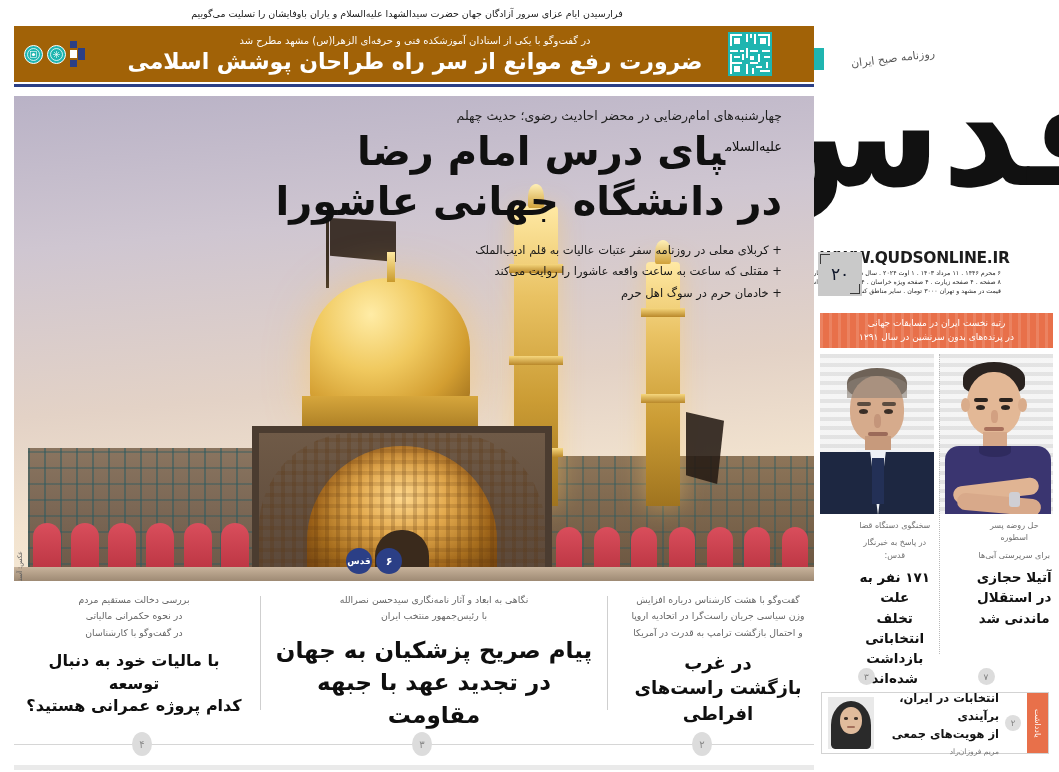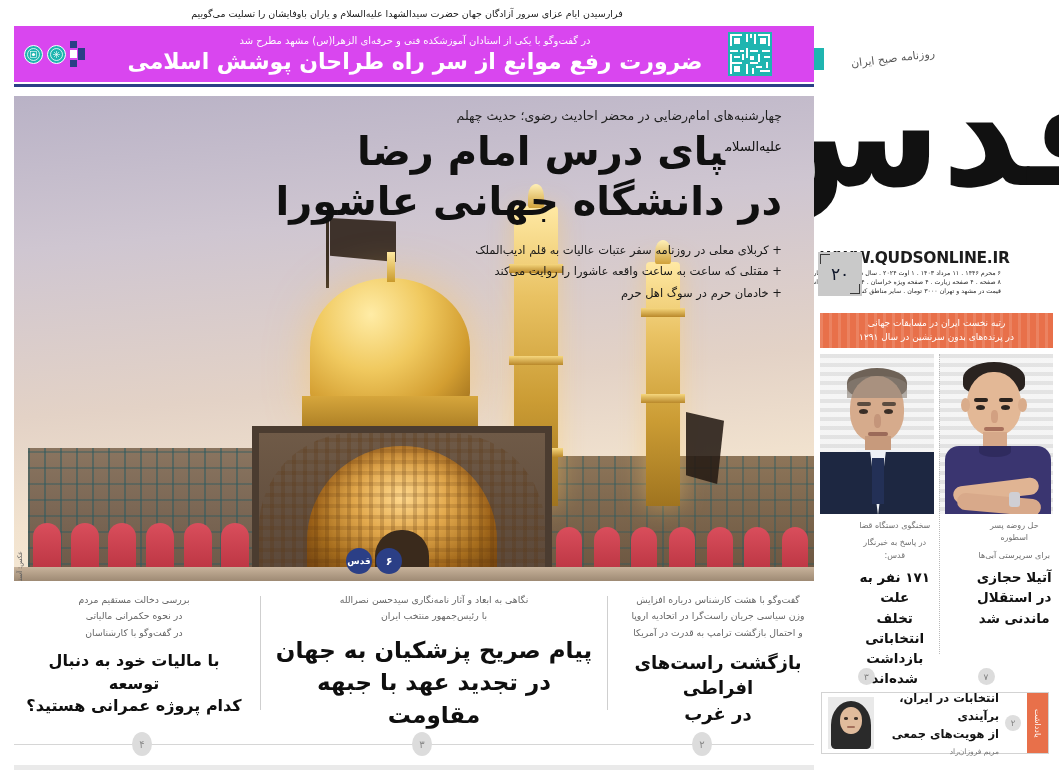--- a/index.html
+++ b/index.html
@@ -15,21 +15,21 @@
   .condolence {
     position: absolute; top: 4px; left: 0; width: 814px; height: 18px;
     display: flex; align-items: center; justify-content: center;
     font-size: 9.5px; color: #1a1a1a; letter-spacing: 0; white-space: nowrap;
     direction: rtl;
   }
 
   
   .teal-bar {
     position: absolute; top: 26px; left: 14px; width: 800px; height: 56px;
-    background: #d946ef; display: flex; align-items: center;
+    background: #a16207; display: flex; align-items: center;
   }
   .teal-left-icons {
     position: absolute; left: 10px; top: 0; height: 100%;
     display: flex; align-items: center; gap: 4px;
   }
   .pix-mark { width: 22px; height: 30px; position: relative; }
   .pix-mark i { position: absolute; background: #2b3f86; display: block; }
   .pix-mark i:nth-child(1){ left:0; top:2px; width:7px; height:7px; }
   .pix-mark i:nth-child(2){ left:0; top:21px; width:7px; height:7px; }
   .pix-mark i:nth-child(3){ left:8px; top:9px; width:7px; height:12px; }
@@ -658,22 +658,22 @@
     <span class="bbadge logo">قدس</span>
   </div>
 
   <div class="bottomrow">
     <div class="bcell c3">
       <div class="kick">
         <span>گفت‌وگو با هشت کارشناس درباره افزایش</span><br>
         <span>وزن سیاسی جریان راست‌گرا در اتحادیه اروپا</span><br>
         <span>و احتمال بازگشت ترامپ به قدرت در آمریکا</span>
       </div>
+      <div class="hl">در غرب</div>
       <div class="hl">بازگشت راست‌های افراطی</div>
-      <div class="hl">در غرب</div>
     </div>
     <div class="bsep"></div>
     <div class="bcell c2">
       <div class="kick">
         <span>نگاهی به ابعاد و آثار نامه‌نگاری سیدحسن نصرالله</span><br>
         <span>با رئیس‌جمهور منتخب ایران</span>
       </div>
       <div class="hl">پیام صریح پزشکیان به جهان</div>
       <div class="hl">در تجدید عهد با جبهه مقاومت</div>
     </div>

